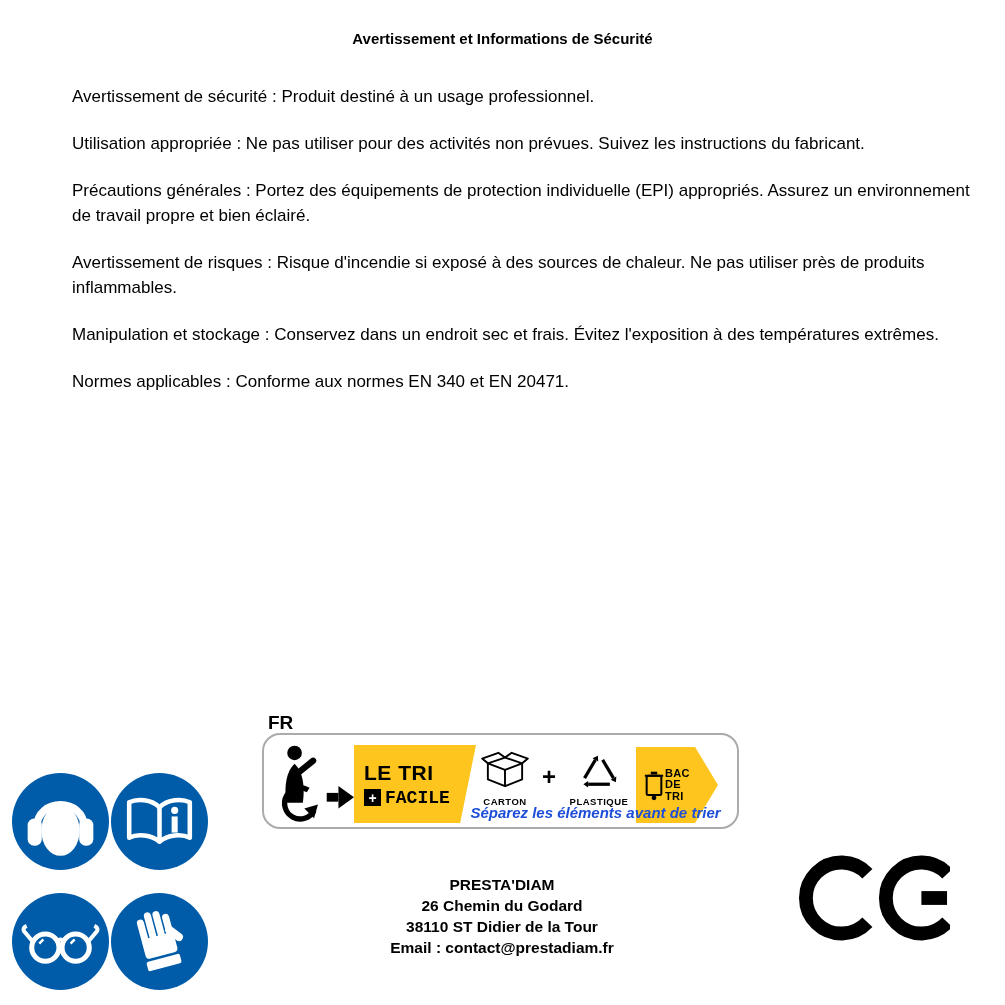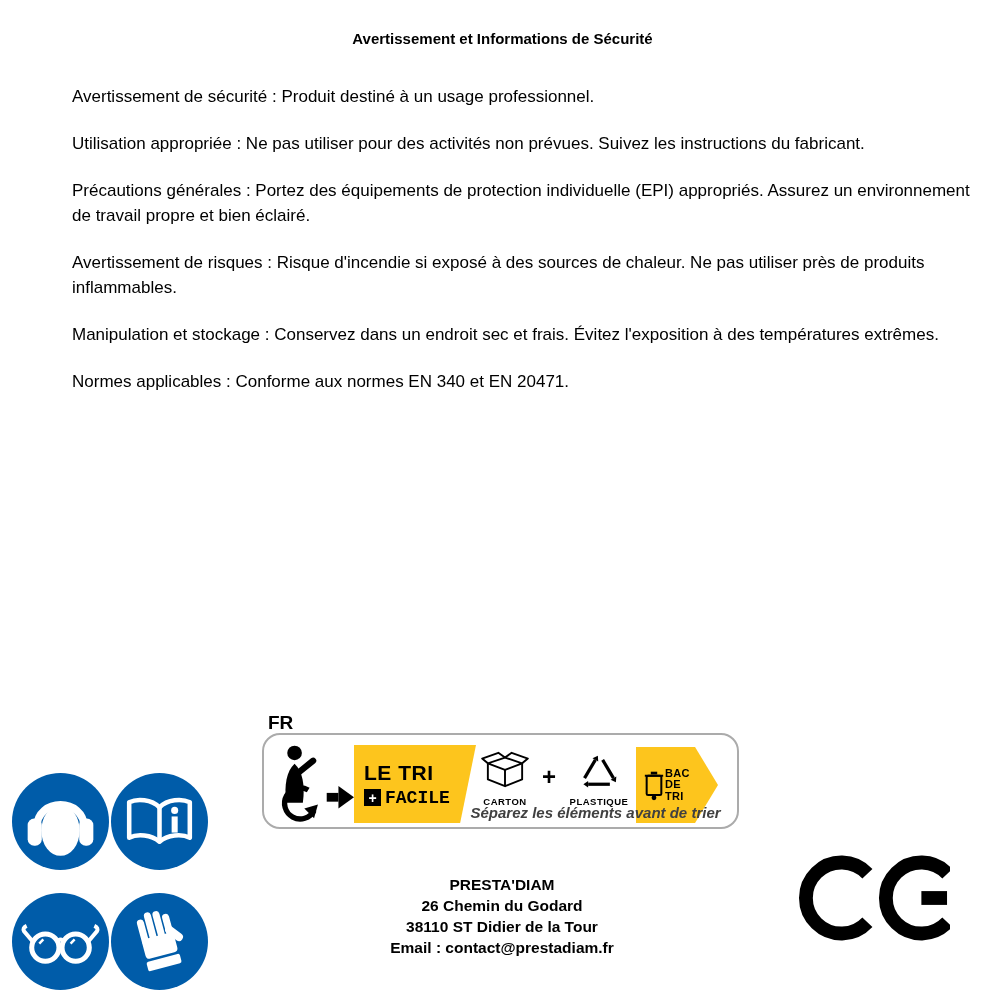--- a/index.html
+++ b/index.html
@@ -43,21 +43,21 @@
   .item-label { font-size:9.5px; font-weight:bold; letter-spacing:0.5px; margin-top:3px; }
   .plus-mid { position:absolute; left:278px; top:28px; font-size:24px; font-weight:bold; }
   .bac-arrow {
     position:absolute; left:372px; top:12px; width:82px; height:76px;
     background:#FDC51D; clip-path:polygon(0 0,72% 0,100% 50%,72% 100%,0 100%);
     display:flex; align-items:center; padding-left:7px; box-sizing:border-box;
   }
   .bac-text { font-size:11px; font-weight:bold; line-height:11.5px; letter-spacing:0.3px; }
   .tagline {
     position:absolute; left:200px; right:10px; bottom:6px; text-align:center;
-    font-size:15px; font-weight:bold; font-style:italic; color:#404040;
+    font-size:15px; font-weight:bold; font-style:italic; color:#1d4ed8;
   }
 
   
   .ppe-grid {
     position:absolute; left:12px; top:773px;
     display:grid; grid-template-columns:97px 97px; grid-auto-rows:97px;
     column-gap:2px; row-gap:23px;
   }
   .ppe-grid svg { display:block; }
 

